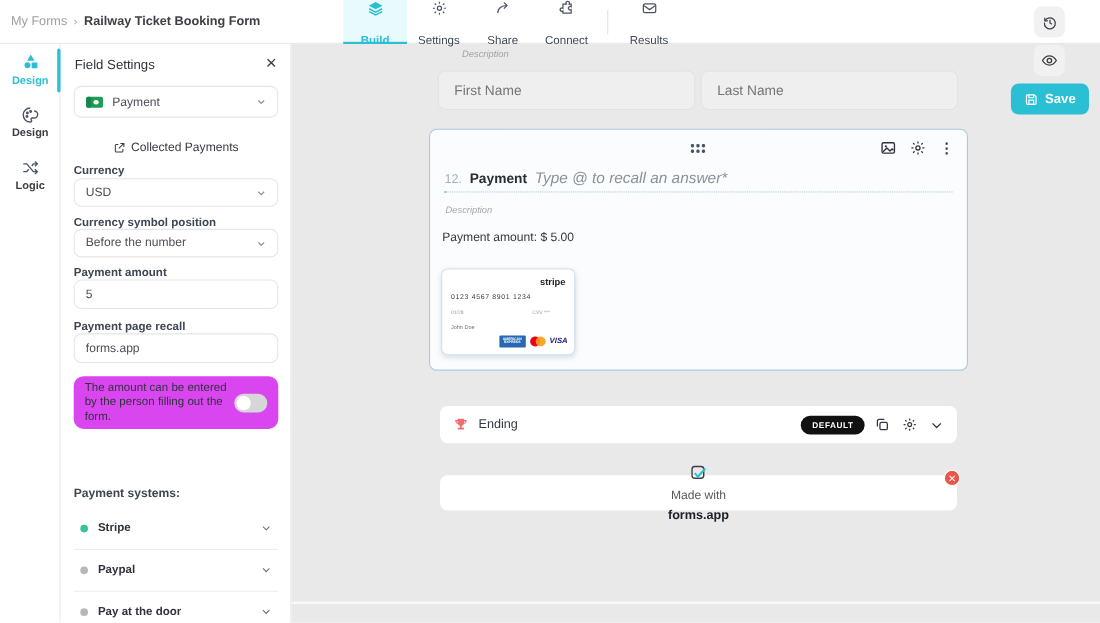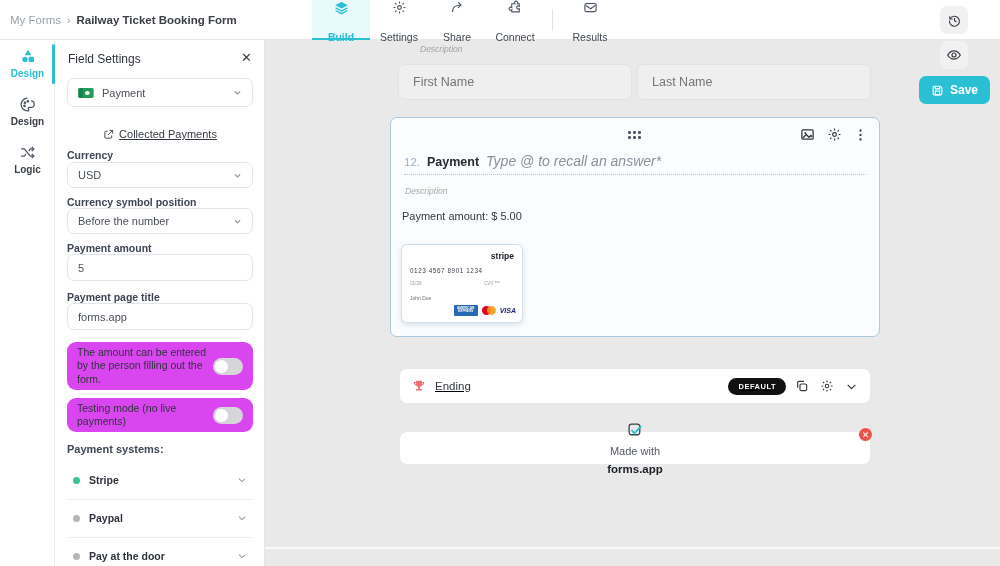--- a/index.html
+++ b/index.html
@@ -51,21 +51,21 @@
   .select, .tinput { position:absolute; left:12px; width:186px;
     border:1px solid #e2e6ea; border-radius:7px; background:#fff;
     display:flex; align-items:center; font-size:11px; color:#4a5058; }
   .select { justify-content:space-between; padding:0 10px; cursor:pointer; }
   .tinput { padding:0 10px; }
   .tinput input { border:none; outline:none; width:100%; font-size:11px;
     color:#4a5058; background:transparent; font-family:"Liberation Sans",sans-serif; }
   .flabel { position:absolute; left:12px; font-size:10.5px; font-weight:bold; color:#3e4654; }
   .linkrow { position:absolute; left:0; width:210px; display:flex; gap:5px;
     align-items:center; justify-content:center; font-size:11px; color:#353b43;
-    text-decoration:underline; cursor:pointer; }
+    cursor:pointer; }
   .togglecard { position:absolute; left:12px; width:186px; background:#d946ef;
     border-radius:9px; padding:8px 10px; display:flex; align-items:center;
     justify-content:space-between; gap:6px; }
   .togglecard .ttext { font-size:10.5px; color:#2f343c; line-height:1.25; width:132px; }
   .switch { width:30px; height:17px; border-radius:9px; background:#d6d6d9;
     position:relative; flex:0 0 auto; cursor:pointer; }
   .switch::after { content:""; position:absolute; left:2px; top:2px; width:13px;
     height:13px; border-radius:50%; background:#fff; }
   .sysrow { position:absolute; left:12px; width:186px; height:30px; display:flex;
     align-items:center; gap:9px; padding:0 6px; cursor:pointer; }
@@ -114,21 +114,21 @@
   .amex { background:#2668b2; color:#fff; font-size:3.2px; font-weight:bold;
     padding:2px 2px; border-radius:1px; line-height:1.1; text-align:center; width:24px; }
   .mc { position:relative; width:14px; height:9px; }
   .mc i { position:absolute; top:0; width:9px; height:9px; border-radius:50%; }
   .mc i:first-child { left:0; background:#eb001b; }
   .mc i:last-child  { left:5px; background:#f79e1b; opacity:.9; }
   .visa { color:#1a1f71; font-size:7px; font-weight:bold; font-style:italic; }
 
   #ending { position:absolute; left:135px; top:329px; width:470px; height:34px;
     background:#fff; border-radius:7px; display:flex; align-items:center;
-    padding:0 12px; gap:9px;text-decoration:underline; }
+    padding:0 12px; gap:9px; }
   .endlabel { font-size:11.5px; color:#33383f; flex:1; }
   .defbadge { background:#111; color:#fff; font-size:7.5px; font-weight:bold;
     letter-spacing:.5px; border-radius:9px; padding:4px 10px; }
   .endicons { display:flex; gap:11px; align-items:center; color:#33383f; }
 
   #madebar { position:absolute; left:135px; top:392px; width:470px; height:32px;
     background:#fff; border-radius:7px; display:flex; align-items:center;
     justify-content:center; gap:6px; cursor:pointer;flex-direction:column; }
   .madetext { font-size:11px; color:#555a61; }
   .madebrand { font-size:11.5px; font-weight:bold; color:#1c2026; }
@@ -313,34 +313,30 @@
           <path d="M5 9l7 7 7-7"></path>
         </svg>
     </span>
   </div>
 
   <div class="flabel" style="top:202px;">Payment amount</div>
   <div class="tinput" style="top:214px; height:27px;">
     <input value="5" style="">
   </div>
 
-  <div class="flabel" style="top:251px;">Payment page title</div>
+  <div class="flabel" style="top:251px;">Payment page recall</div>
   <div class="tinput" style="top:263px; height:27px;">
     <input value="forms.app" style="">
   </div>
 
   <div class="togglecard" style="top:302px; height:48px;">
     <span class="ttext">The amount can be entered by the person filling out the form.</span>
     <span class="switch"></span>
   </div>
 
-  <div class="togglecard" style="top:358px; height:34px;">
-    <span class="ttext">Testing mode (no live payments)</span>
-    <span class="switch"></span>
-  </div>
 
   <div class="flabel" style="top:403px; font-size:11px;">Payment systems:</div>
 
   <div class="sysrow" style="top:425px;">
     <span class="dot on"></span>
     <span class="slabel">Stripe</span>
     <span>
       <svg width="10" height="10" viewBox="0 0 24 24" fill="none" stroke="#6b7076" stroke-width="2.4">
           <path d="M5 9l7 7 7-7"></path>
         </svg>

